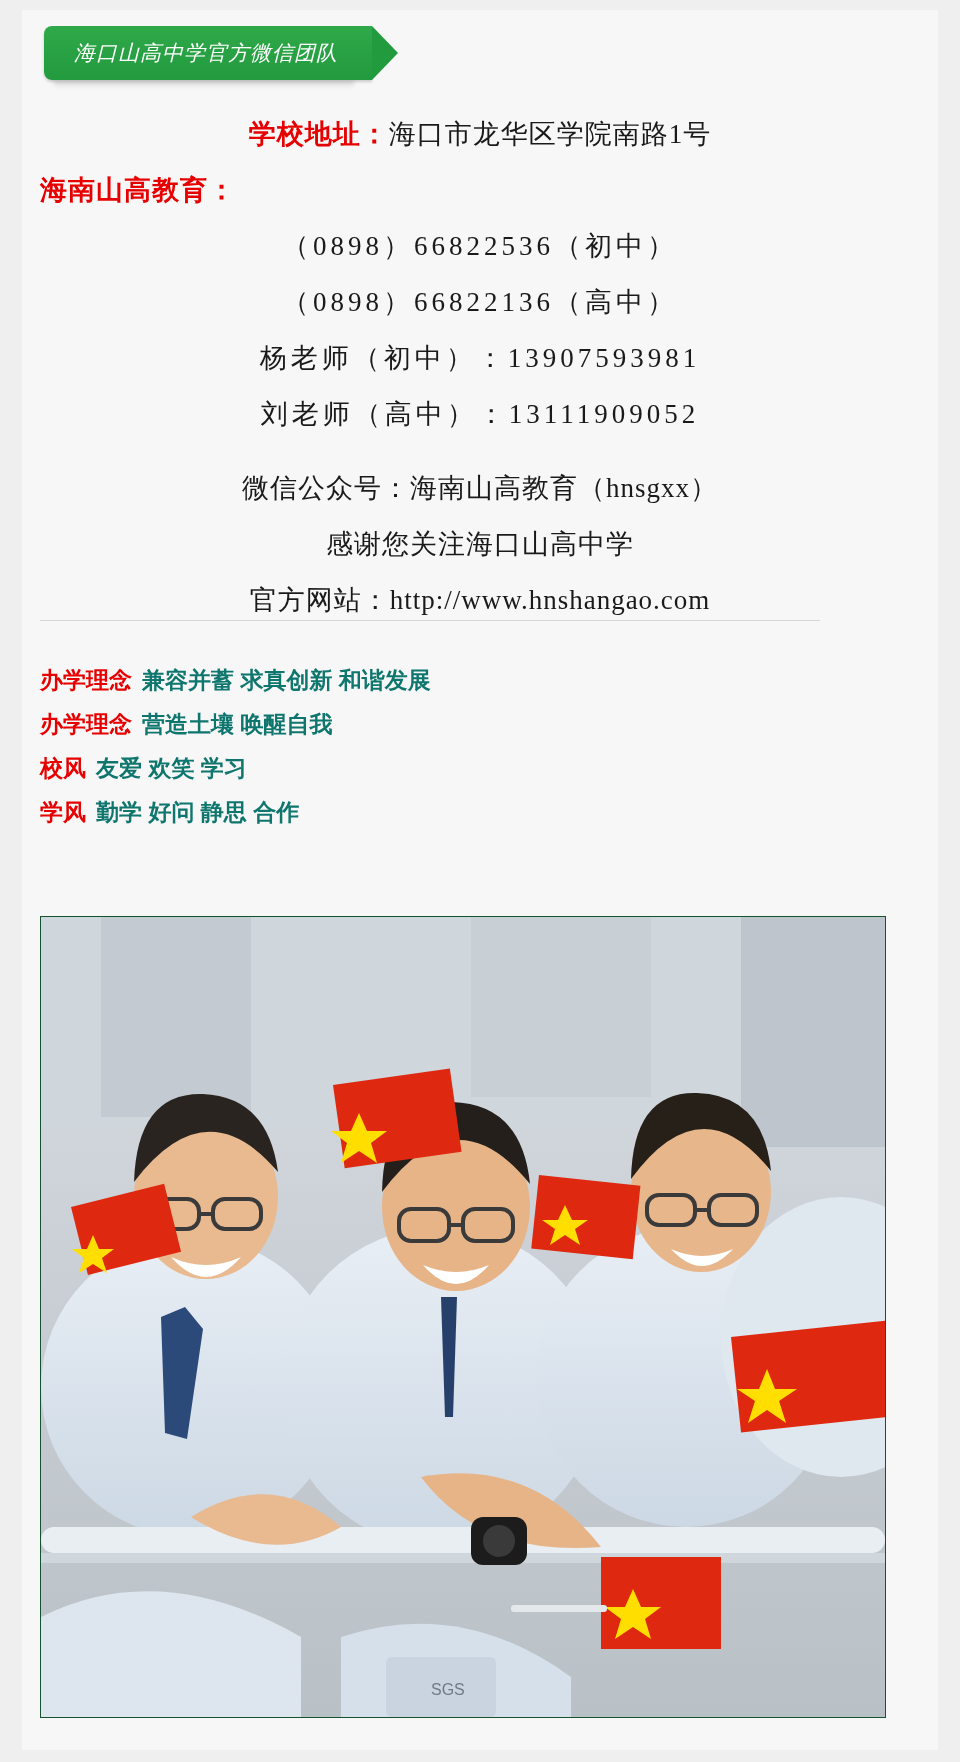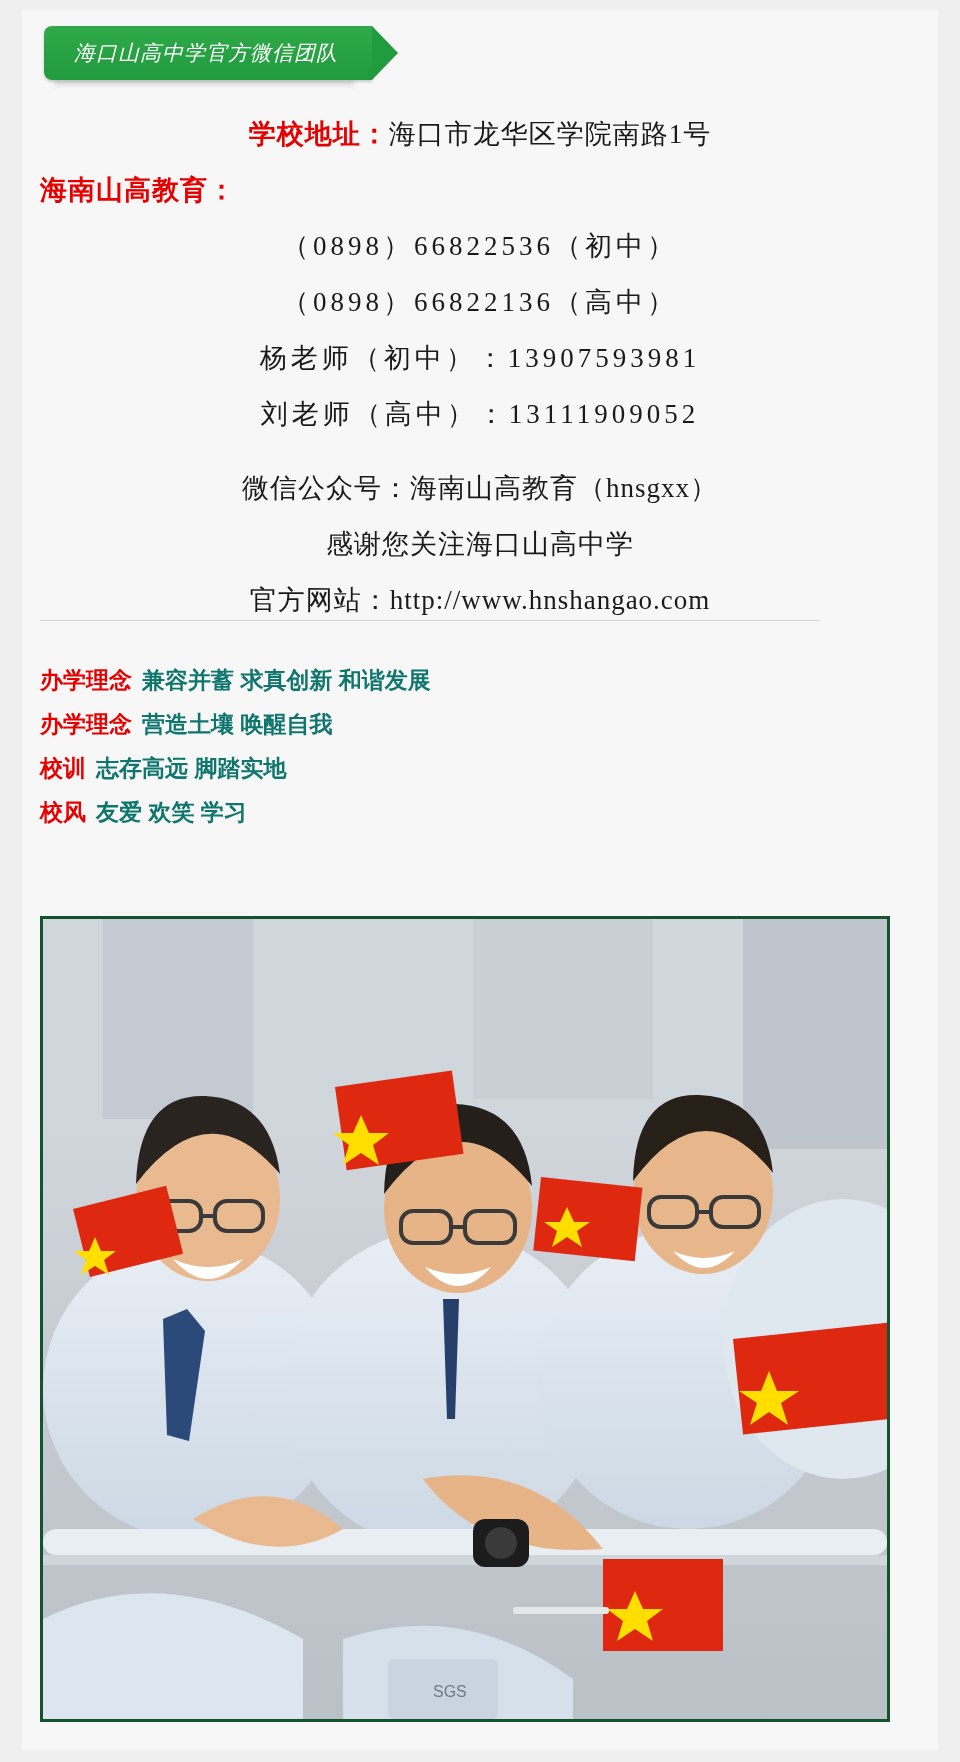--- a/index.html
+++ b/index.html
@@ -139,21 +139,21 @@
 
   
   .photo-frame {
     position: absolute;
     left: 18px;
     top: 906px;
     width: 844px;
     height: 800px;
     background: #cfd5da;
     overflow: hidden;
-    border: 3px solid #14532d;
+    border: 1px solid #14532d;
   }
   .photo-svg { display: block; width: 100%; height: 100%; }
 </style>
 </head>
 <body>
 
 <div class="page">
   <div class="card">
 
     <div class="ribbon-wrap">
@@ -181,24 +181,24 @@
     <div class="divider"></div>
 
     <div class="philosophy">
       <div class="phil-row">
         <span class="phil-key">办学理念</span><span class="phil-val">兼容并蓄  求真创新  和谐发展</span>
       </div>
       <div class="phil-row">
         <span class="phil-key">办学理念</span><span class="phil-val">营造土壤  唤醒自我</span>
       </div>
       <div class="phil-row">
-        <span class="phil-key">校训</span><span class="phil-val">志存高远  脚踏实地</span>
-      </div>
-      <div class="phil-row">
         <span class="phil-key">校风</span><span class="phil-val">友爱  欢笑  学习</span>
+      </div>
+      <div class="phil-row">
+        <span class="phil-key">学风</span><span class="phil-val">勤学  好问  静思  合作</span>
       </div>
     </div>
 
     <div class="photo-frame">
       <svg class="photo-svg" viewBox="0 0 844 800" preserveAspectRatio="xMidYMid slice">
         <defs>
           <linearGradient id="bgGrad" x1="0" y1="0" x2="0" y2="1">
             <stop offset="0%" stop-color="#d9dee2"></stop>
             <stop offset="55%" stop-color="#c6ccd2"></stop>
             <stop offset="100%" stop-color="#b9c0c6"></stop>

